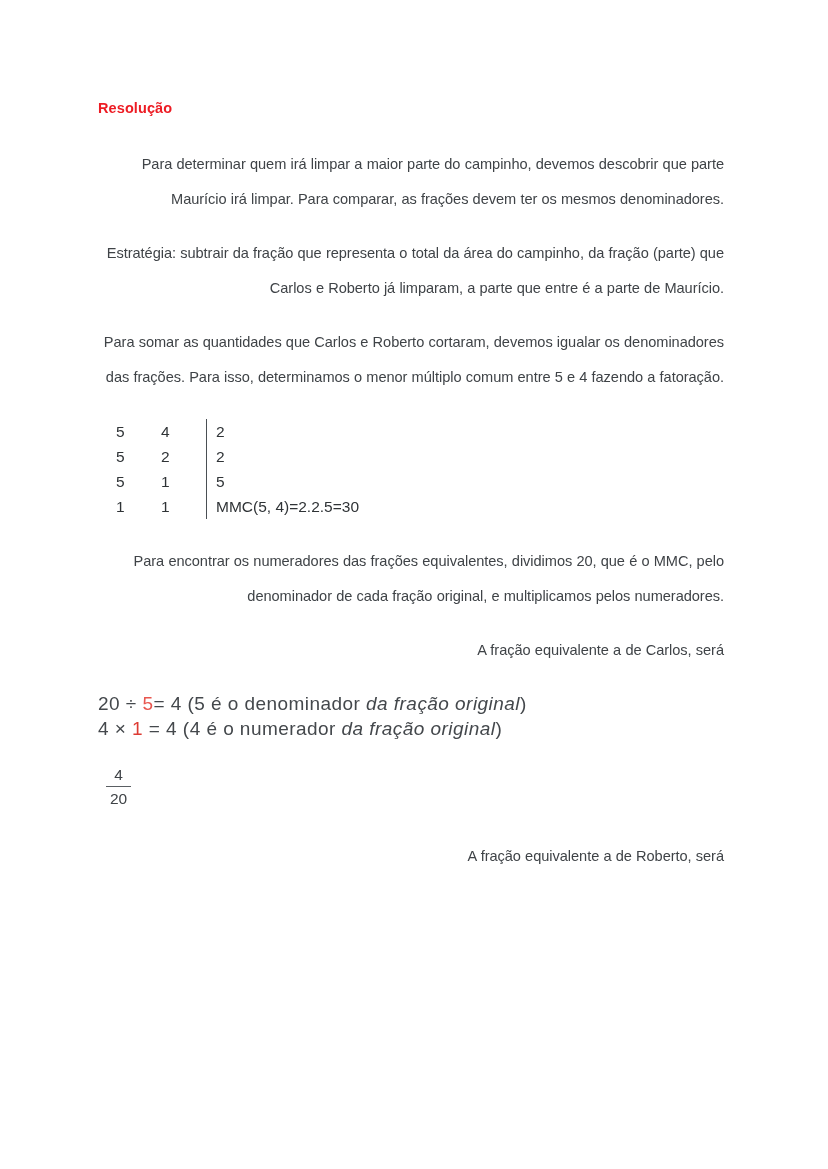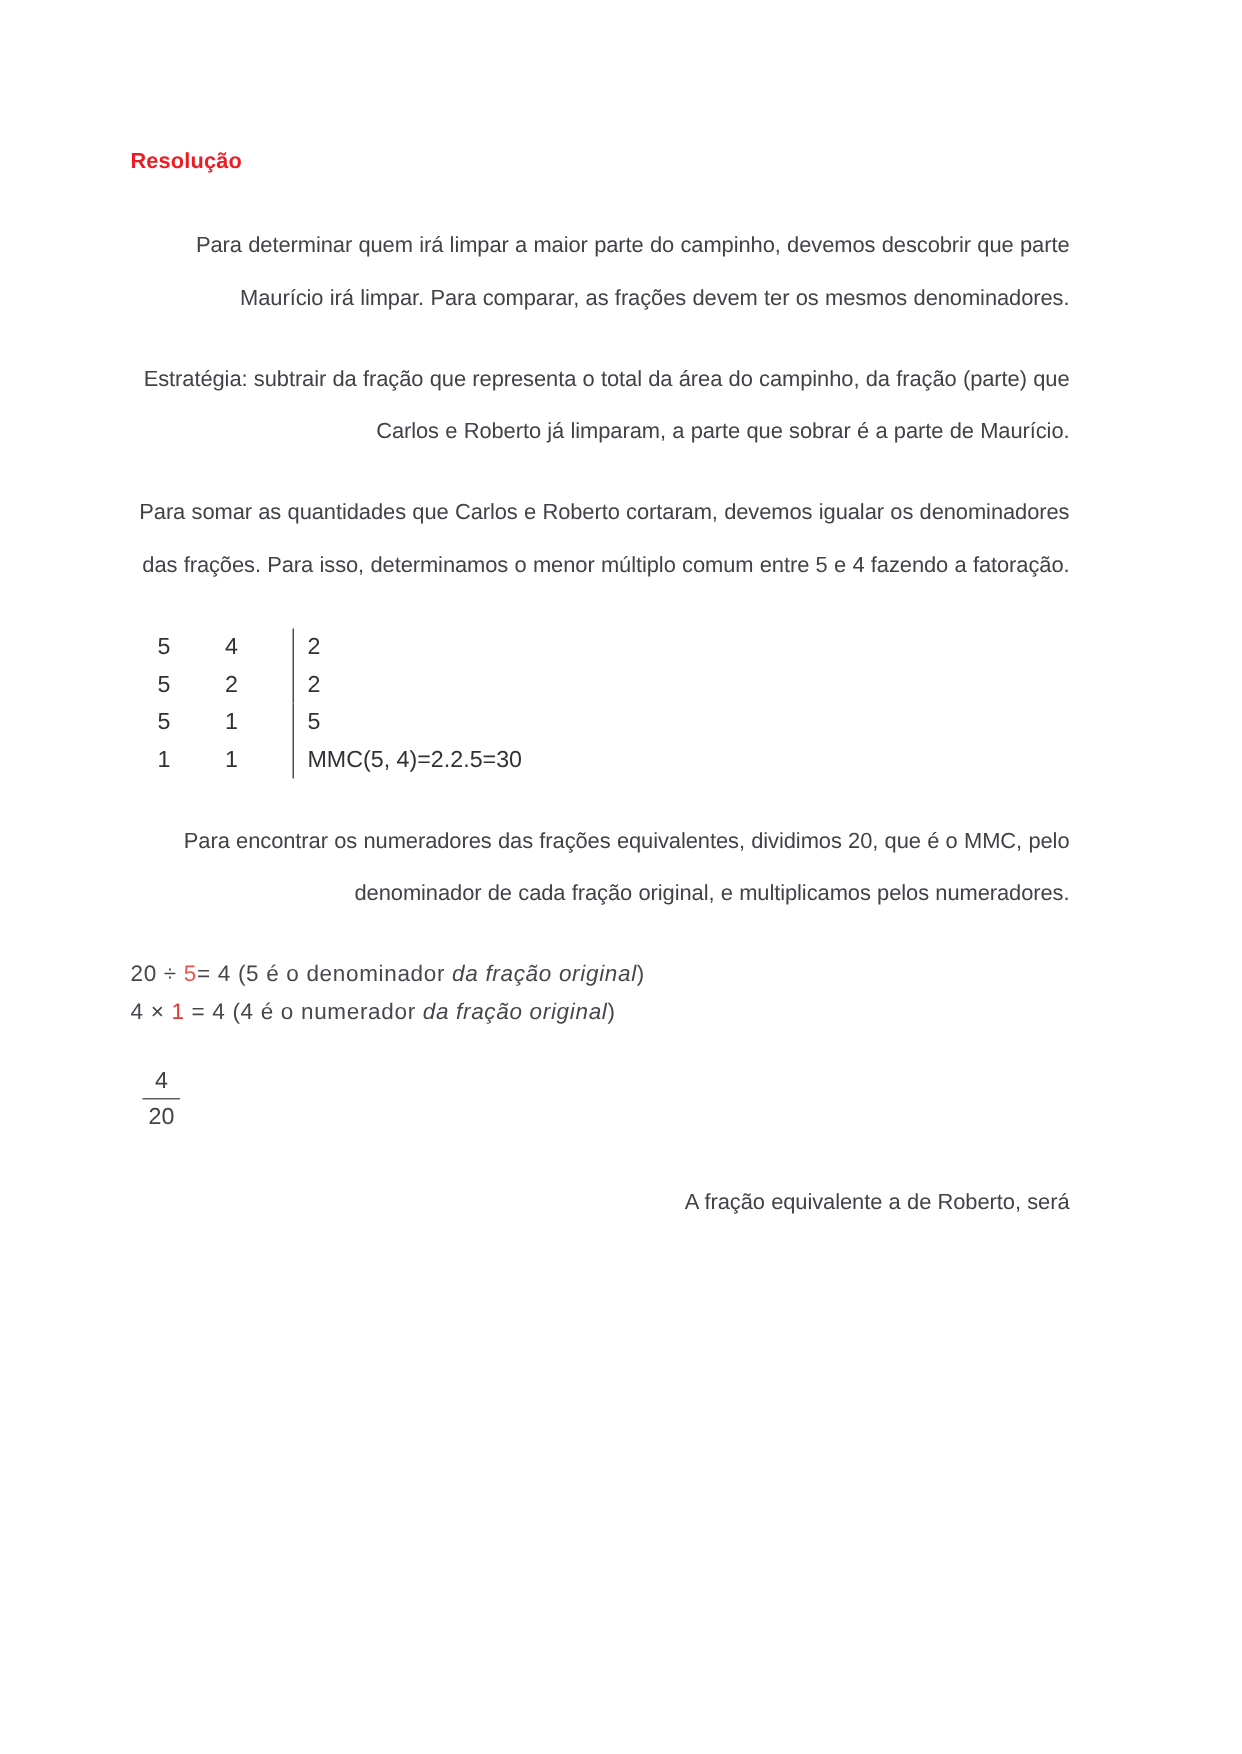--- a/index.html
+++ b/index.html
@@ -19,21 +19,21 @@
   .page {
     position: relative;
     width: 828px;
     height: 1169px;
     background: #ffffff;
     box-sizing: border-box;
   }
 
   .content {
     position: absolute;
-    left: 87px;
+    left: 98px;
     top: 100px;
     width: 626px;
   }
 
   .doc-title {
     font-size: 14.5px;
     font-weight: bold;
     color: #ED1C24;
     letter-spacing: 0.1px;
     margin: 0 0 30px 0;
@@ -82,21 +82,21 @@
     flex: 0 0 1px;
   }
   .fcol-c {
     font-weight: 500;
     white-space: nowrap;
   }
 
   
   .equations {
     margin: 23px 0 24px 0;
-    font-size: 15px;
+    font-size: 19px;
     color: #44484c;
     line-height: 25px;
     letter-spacing: 0.45px;
   }
   .eq-line {
     white-space: nowrap;
   }
   .eq-red {
     color: #e8564f;
   }
@@ -137,21 +137,21 @@
 </head>
 <body>
 
 <div class="page">
   <div class="content">
 
     <h1 class="doc-title">Resolução</h1>
 
     <p class="para">Para determinar quem irá limpar a maior parte do campinho, devemos descobrir que parte Maurício irá limpar. Para comparar, as frações devem ter os mesmos denominadores.</p>
 
-    <p class="para">Estratégia: subtrair da fração que representa o total da área do campinho, da fração (parte) que Carlos e Roberto já limparam, a parte que sobrar é a parte de Maurício.</p>
+    <p class="para">Estratégia: subtrair da fração que representa o total da área do campinho, da fração (parte) que Carlos e Roberto já limparam, a parte que entre é a parte de Maurício.</p>
 
     <p class="para">Para somar as quantidades que Carlos e Roberto cortaram, devemos igualar os denominadores das frações. Para isso, determinamos o menor múltiplo comum entre 5 e 4 fazendo a fatoração.</p>
 
     <div class="factor-block">
       <div class="factor-row">
         <span class="fcol-a">5</span>
         <span class="fcol-b">4</span>
         <span class="fcol-bar"></span>
         <span class="fcol-c">2</span>
       </div>
@@ -171,20 +171,21 @@
         <span class="fcol-a">1</span>
         <span class="fcol-b">1</span>
         <span class="fcol-bar"></span>
         <span class="fcol-c">MMC(5, 4)=2.2.5=30</span>
       </div>
     </div>
 
 
     <p class="para">Para encontrar os numeradores das frações equivalentes, dividimos 20, que é o MMC, pelo denominador de cada fração original, e multiplicamos pelos numeradores.</p>
 
+    <p class="para">A fração equivalente a de Carlos, será</p>
 
     <div class="equations">
       <div class="eq-line">
         <span>20</span>
         <span>÷</span>
         <span class="eq-red">5</span><span>=</span>
         <span>4</span>
         <span>(5 é o denominador </span><span class="eq-it">da fração original</span><span>)</span>
       </div>
       <div class="eq-line">

